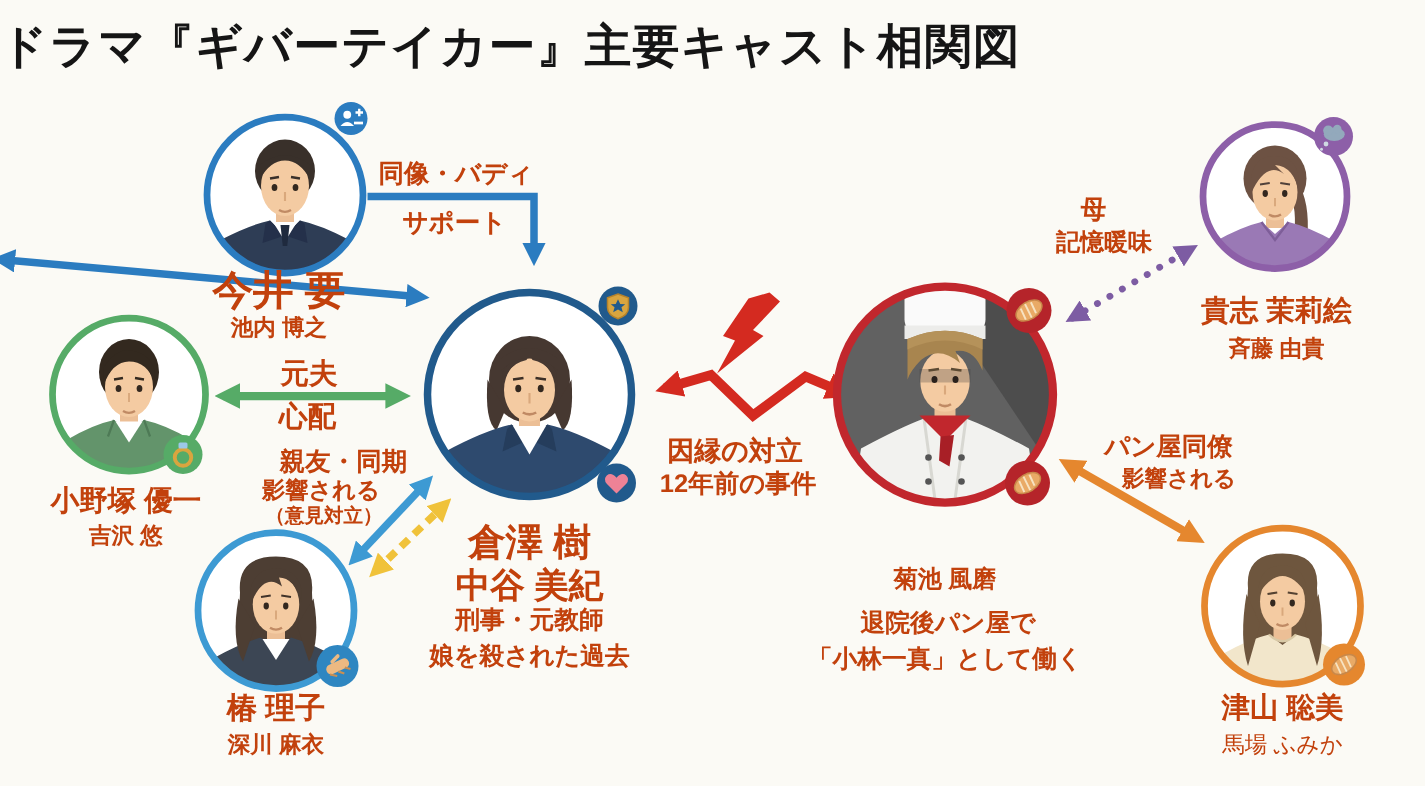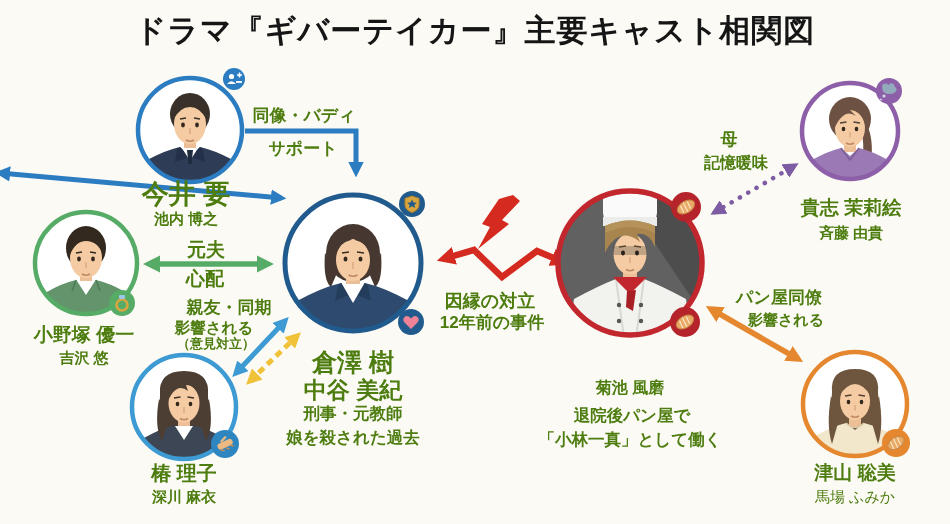--- a/index.html
+++ b/index.html
@@ -1,21 +1,21 @@
 <!DOCTYPE html>
 <html><head>
 <meta charset="utf-8">
 <style>
   html,body{margin:0;padding:0;}
   body{font-family:"Liberation Sans","DejaVu Sans",sans-serif;background:#e8e8e8;}
   .stage{position:relative;width:950px;height:524px;background:#fbfaf5;overflow:hidden;}
-  .title{position:absolute;left:0;top:10px;width:100%;text-align:center;
+  .title{position:absolute;left:0;top:10px;width:100%;text-align:left;
          font-size:31px;font-weight:800;color:#151515;letter-spacing:1px;}
   .lbl{position:absolute;transform:translate(-50%,-50%);white-space:nowrap;
-       color:#4d7c0f;text-align:center;line-height:1.05;}
+       color:#c2410c;text-align:center;line-height:1.05;}
   .b700{font-weight:700}.b800{font-weight:800}
   svg{position:absolute;left:0;top:0;}
 </style>
 </head>
 <body>
 
 <div class="stage">
 
   <div class="title">ドラマ『ギバーテイカー』主要キャスト相関図</div>
 

